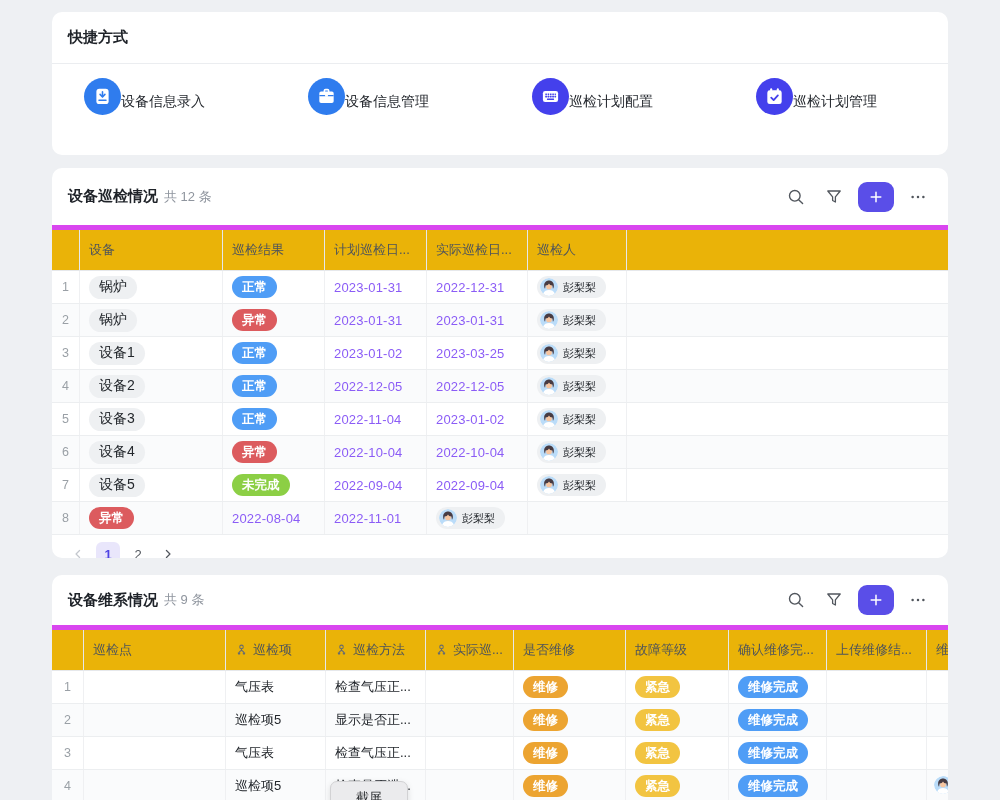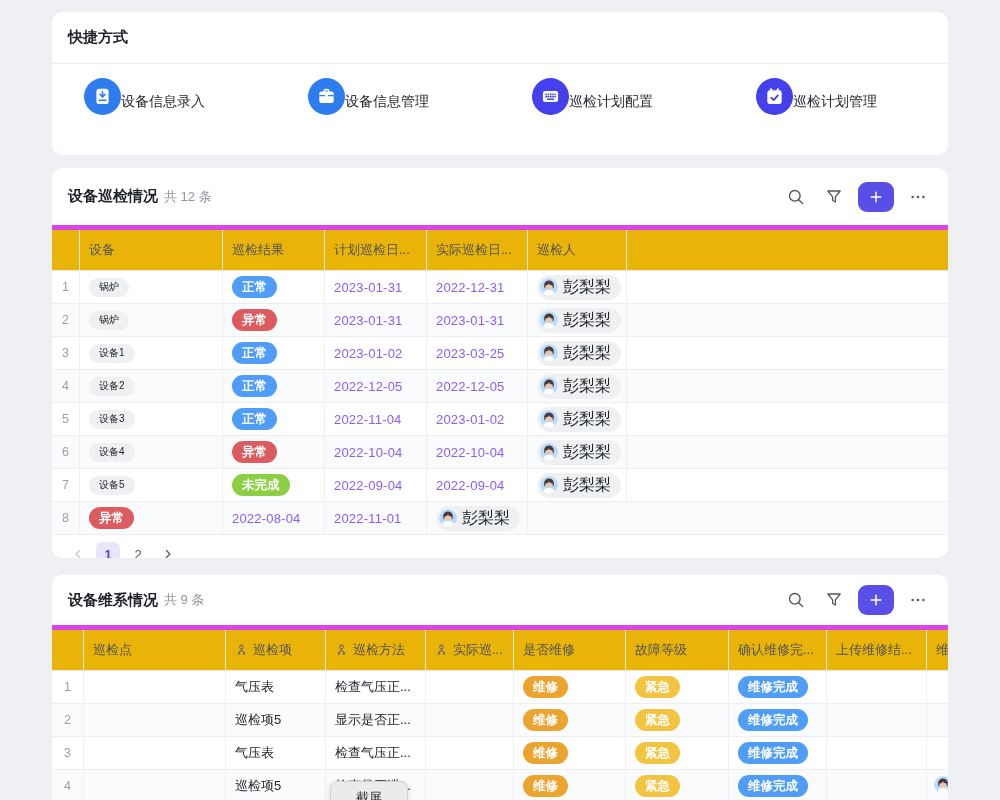--- a/index.html
+++ b/index.html
@@ -52,32 +52,32 @@
   .trow.alt { background:#fafbfc; }
   .hcell { font-size:13px; color:#4e545b; padding:0 9px; height:100%;
     display:flex; align-items:center; gap:5px; border-right:1px solid #e6e8eb; overflow:hidden; white-space:nowrap; }
   .hcell.last, .cell.last { border-right:none; }
   .hcell .lk { width:13px; height:13px; color:#646a73; flex:none; }
   .cell { height:100%; display:flex; align-items:center; padding:0 9px;
     border-right:1px solid #eff0f2; overflow:hidden; white-space:nowrap; position:relative; }
   .cell.num { justify-content:center; color:#9aa0a6; font-size:12.5px; padding:0; }
   .cell.filler { border-right:none; }
   .date { color:#8b5cf6; letter-spacing:.2px; }
-  .pill-gray { background:#eef0f2; color:#23272c; border-radius:999px; padding:2.5px 10px; font-size:10px; }
+  .pill-gray { background:#eef0f2; color:#23272c; border-radius:999px; padding:2.5px 10px; font-size:14px; }
   .badge { border-radius:999px; padding:2.5px 10px; font-size:12.5px; font-weight:700; color:#fff; }
   .badge[data-variant="normal"]   { background:#4f9df6; }
   .badge[data-variant="done"]     { background:#4f9df6; }
   .badge[data-variant="error"]    { background:#dc5b5e; }
   .badge[data-variant="incomplete"]{ background:#8ccf45; }
   .badge[data-variant="repair"]   { background:#eca431; }
   .badge[data-variant="urgent"]   { background:#f2c441; }
   .badge[data-variant="important"]{ background:#4fb351; }
   .badge[data-variant="inprogress"]{ background:#96a3ba; }
   .chip { display:inline-flex; align-items:center; gap:5px; background:#eef0f2;
-    border-radius:999px; padding:2px 10px 2px 3px; font-size:16px; color:#23272c; }
+    border-radius:999px; padding:2px 10px 2px 3px; font-size:11px; color:#23272c; }
   .chip svg, svg.avatar { width:18px; height:18px; border-radius:50%; flex:none; }
   .stub-avatar { position:absolute; left:7px; top:6px; }
   
   .pager { height:38px; display:flex; align-items:center; gap:6px; padding:0 14px; }
   .pg { width:24px; height:24px; display:flex; align-items:center; justify-content:center;
     border-radius:6px; cursor:pointer; font-size:13px; color:#51565d; background:transparent; border:none; }
   .pg svg { width:14px; height:14px; }
   .pg.disabled { color:#c3c7cd; cursor:default; }
   .pg.active { background:#e9e6fb; color:#4f43e3; font-weight:700; }
   

